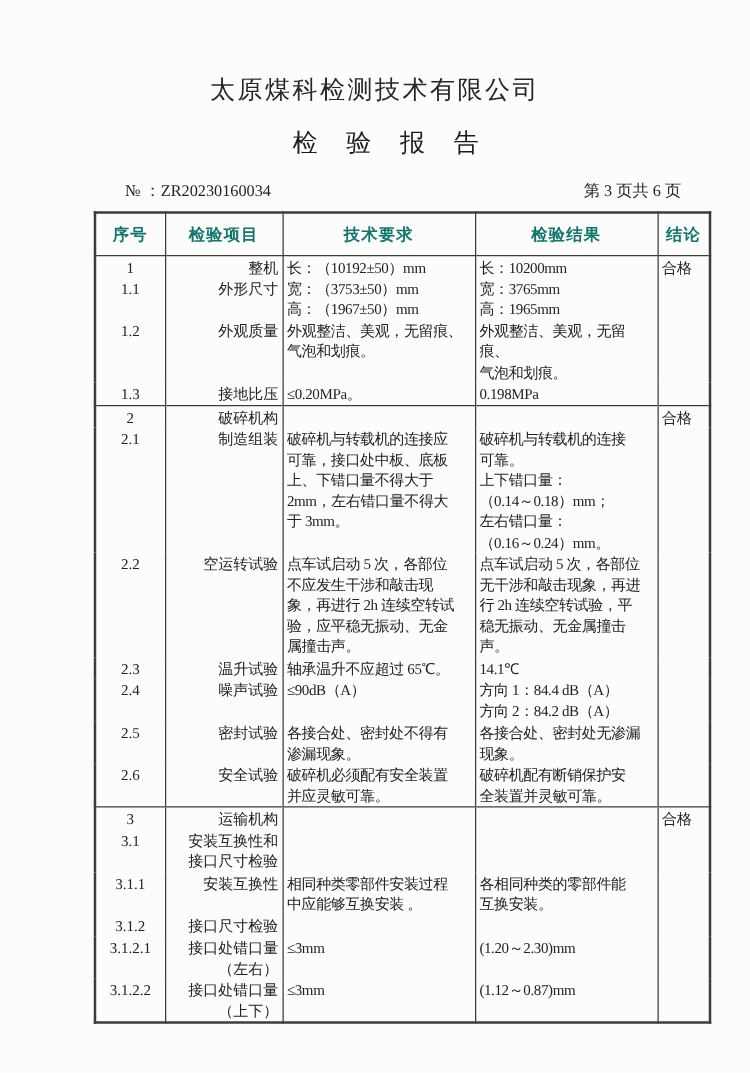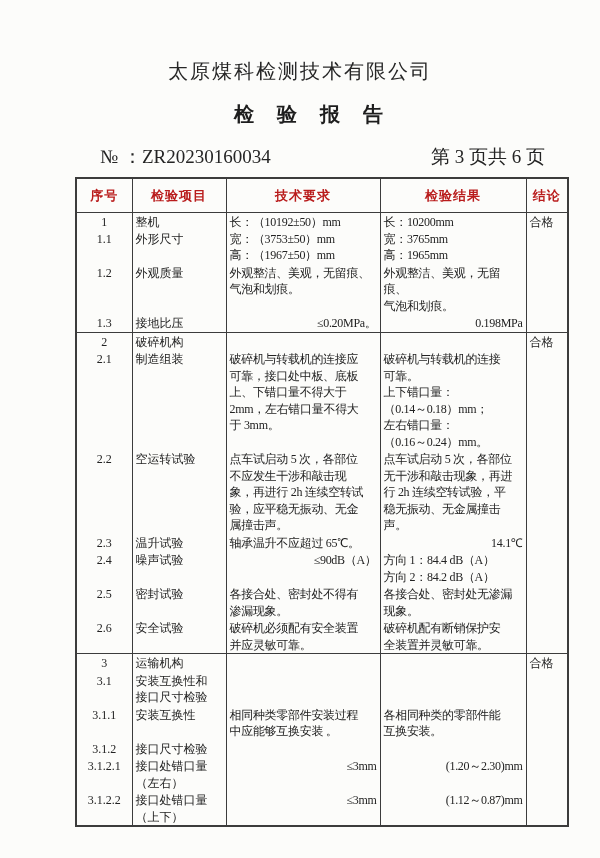--- a/index.html
+++ b/index.html
@@ -19,32 +19,32 @@
     padding-top:58px;
     text-align:center;
     font-size:20px;
     letter-spacing:2px;
     color:#262626;
   }
   .report-title{
     margin-top:16px;
     text-align:center;
     font-size:20px;
-    font-weight:bold;
+    font-weight:normal;
     letter-spacing:9px;
     text-indent:9px;
     color:#1d1d1d;
     padding-left:17px;
   }
   .meta-row{
     margin:16px 55px 7px 100px;
     display:flex;
     justify-content:space-between;
     align-items:flex-end;
-    font-size:19px;
+    font-size:13px;
     color:#242424;
   }
   table.report{
     margin-left:75px;
     width:492px;
     border-collapse:collapse;
     table-layout:fixed;
     border:2px solid #3c3c3c;
   }
   col.c-seq{width:56px;}
@@ -53,38 +53,38 @@
   col.c-res{width:146px;}
   col.c-con{width:42px;}
   table.report th{
     border:1px solid #3c3c3c;
     height:31px;
     text-align:center;
     vertical-align:middle;
     font-size:13px;
     font-weight:bold;
     letter-spacing:1px;
-    color:#b91c1c;
+    color:#0f766e;
   }
   table.report td{
     border-left:1px solid #3c3c3c;
     border-right:1px solid #3c3c3c;
     border-top:none;border-bottom:none;
     vertical-align:top;
     font-size:12px;
     line-height:16.5px;
     padding:1px 3px 0 3px;
     white-space:pre-line;
     color:#222;
   }
   tbody.section{border-top:1px solid #3c3c3c;}
   td.seq{text-align:center;}
-  td.item{text-align:left;}
+  td.item{text-align:right;}
   td.req,td.res{text-align:left;letter-spacing:-0.3px;font-family:Liberation Serif, serif;}
-  td.ctr{text-align:right;}
+  td.ctr{text-align:left;}
   td.ind{padding-left:10px;margin-left:12px;}
   td.concl{padding-top:2px;letter-spacing:0;}
 </style>
 </head>
 <body>
 
 <div class="page">
 
   <div class="company">太原煤科检测技术有限公司</div>
   <div class="report-title">检 验 报 告</div>

